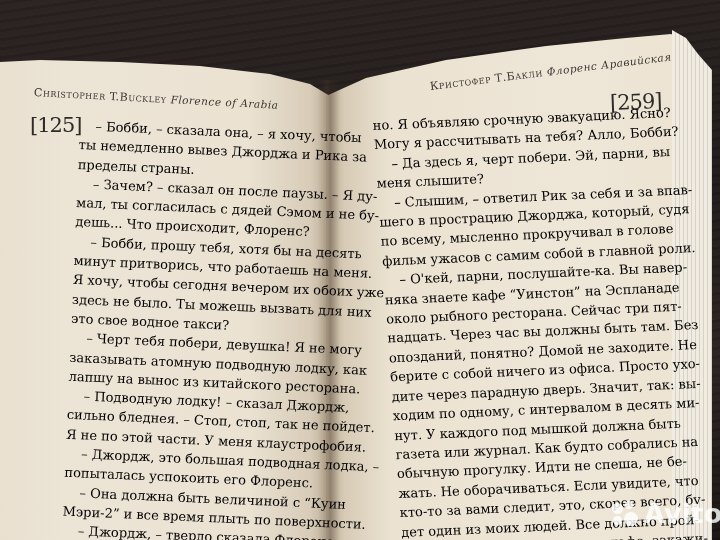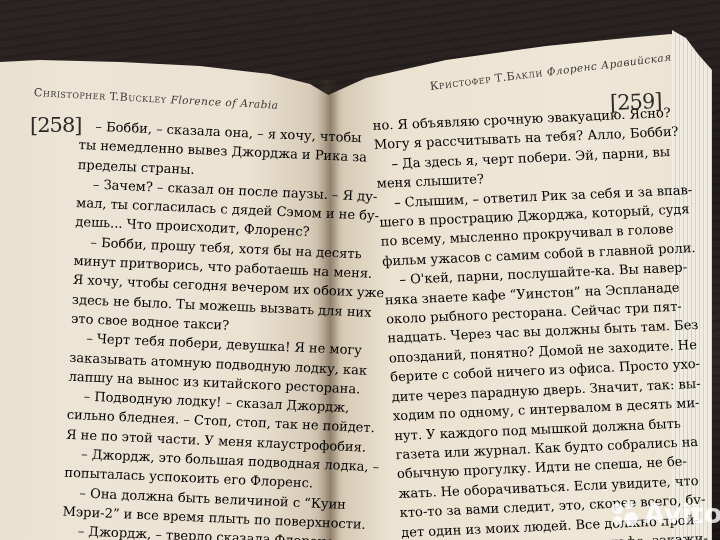--- a/index.html
+++ b/index.html
@@ -82,21 +82,21 @@
 <div class="running-head-left">
   <span class="sc">Christopher T.Buckley</span>
   <span class="it">Florence of Arabia</span>
 </div>
 
 <div class="running-head-right">
   <span class="sc">Кристофер Т.Бакли</span>
   <span class="it">Флоренс Аравийская</span>
 </div>
 
-<div class="pagenum pn-left">[258]</div>
+<div class="pagenum pn-left">[125]</div>
 <div class="pagenum pn-right">[259]</div>
 
 <div class="text-left" id="text-left">
     <span class="line ind">– Бобби, – сказала она, – я хочу, чтобы</span>
     <span class="line">ты немедленно вывез Джорджа и Рика за</span>
     <span class="line">пределы страны.</span>
     <span class="line ind">– Зачем? – сказал он после паузы. – Я ду-</span>
     <span class="line">мал, ты согласилась с дядей Сэмом и не бу-</span>
     <span class="line">дешь... Что происходит, Флоренс?</span>
     <span class="line ind">– Бобби, прошу тебя, хотя бы на десять</span>

